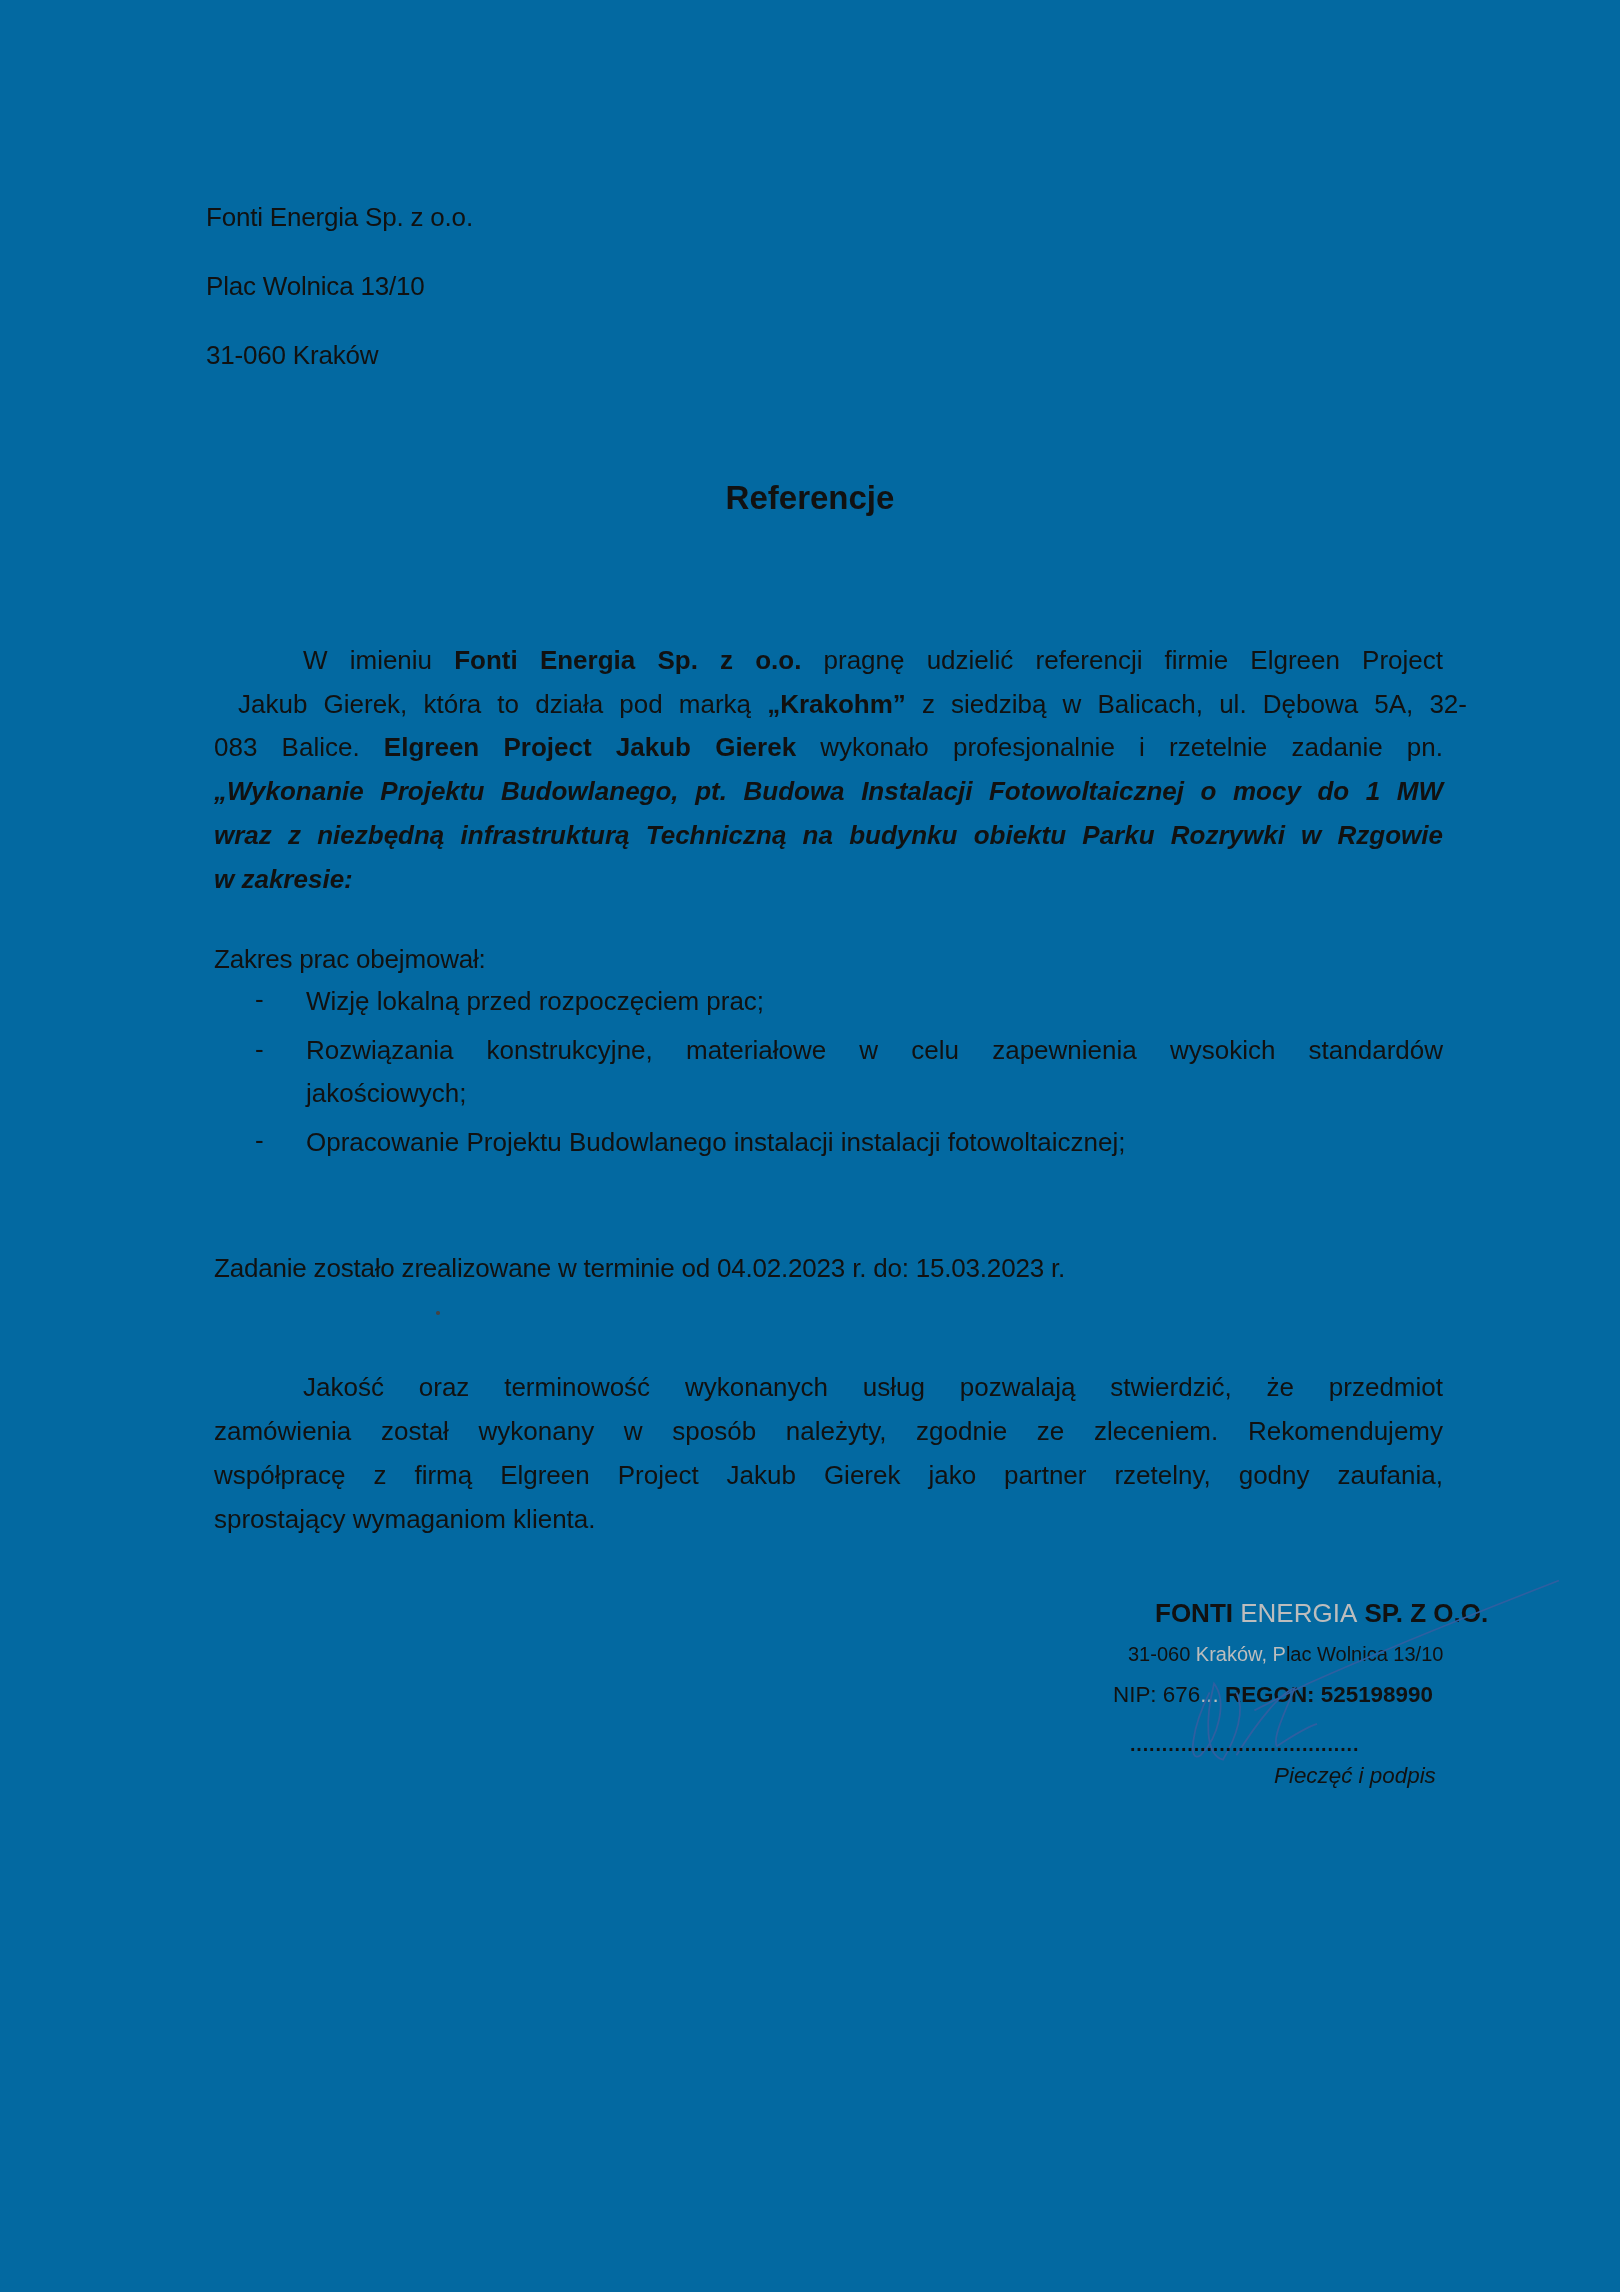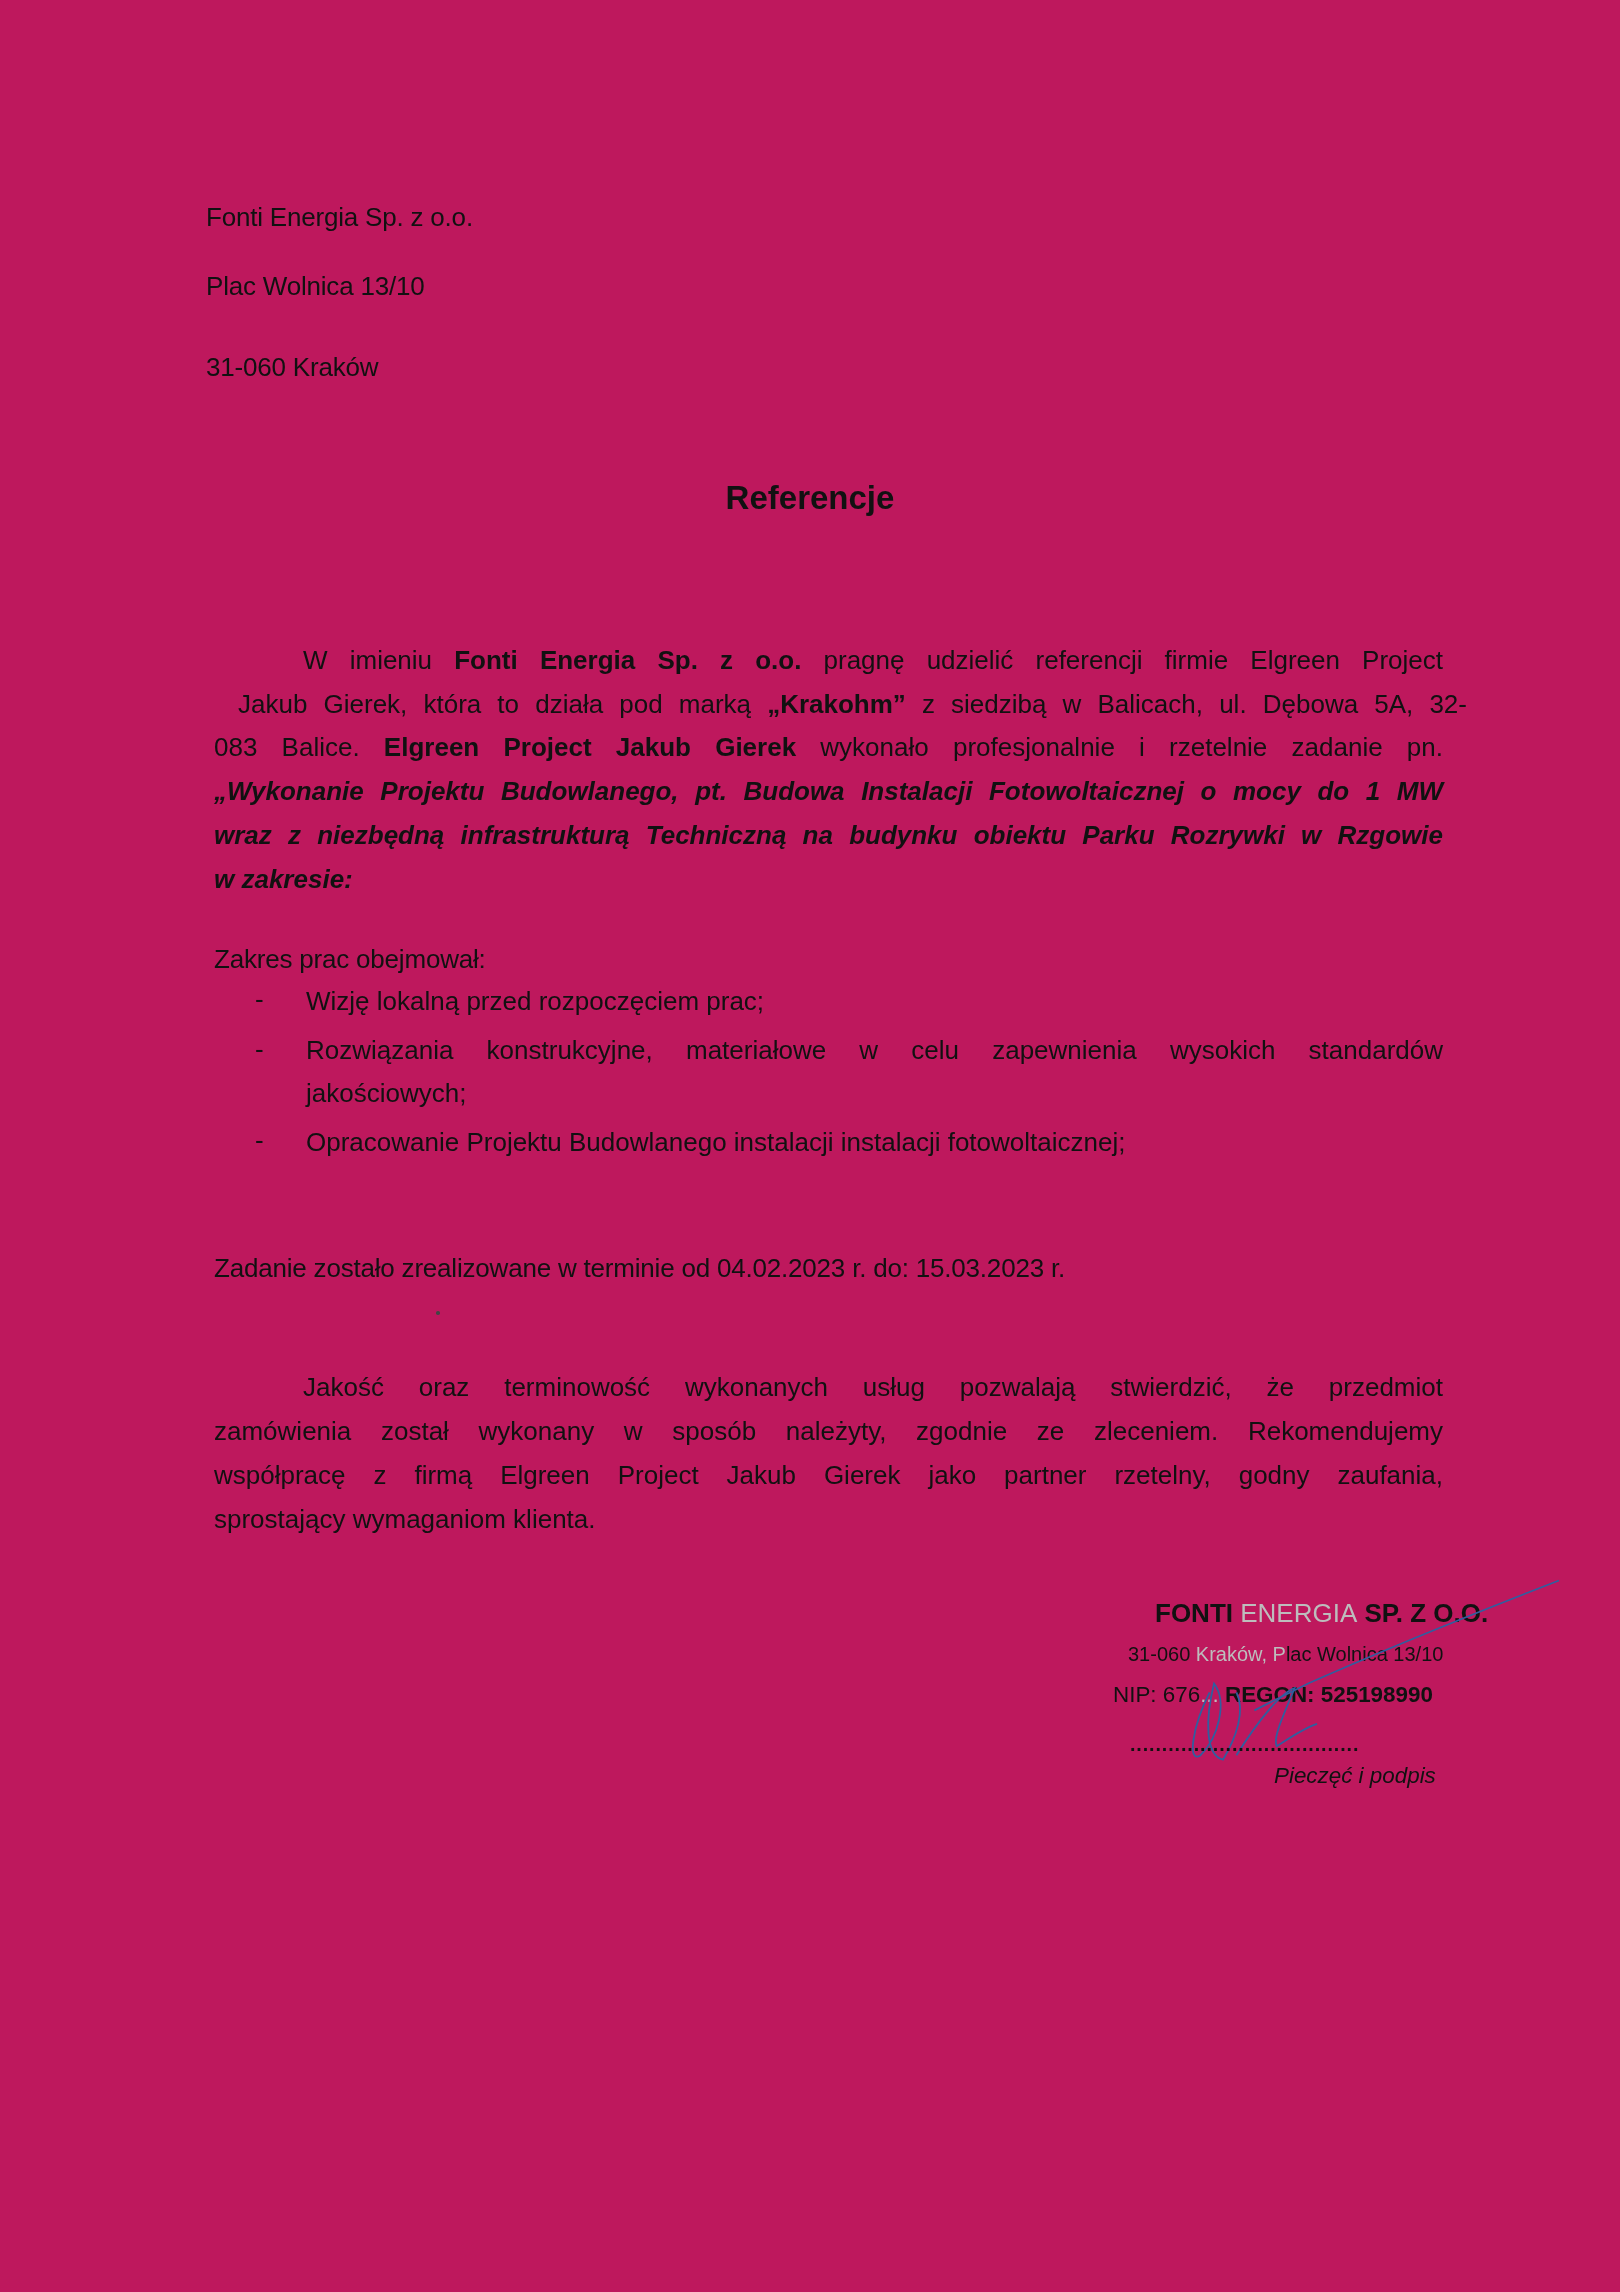--- a/index.html
+++ b/index.html
@@ -1,18 +1,18 @@
 <!DOCTYPE html>
 <html style="font-size:14.3px"><head>
 <meta charset="utf-8">
 <style>
   html, body { margin: 0; padding: 0; background: #ffffff; }
   body { width: 1620px; height: 2293px; position: relative; overflow: hidden;
          font-family: "Liberation Sans", "DejaVu Sans", sans-serif; color: #111; }
-  .page { position: absolute; left: 0; top: 0; width: 1620px; height: 2293px; background: #be185d; }
+  .page { position: absolute; left: 0; top: 0; width: 1620px; height: 2293px; background: #0369a1; }
   .line { position: absolute; font-size: 26px; line-height: 32px; white-space: nowrap; letter-spacing: -0.2px; }
   .title { position: absolute; left: 0; width: 1620px; top: 479px; text-align: center;
            font-size: 33px; font-weight: bold; }
   .just { position: absolute; left: 214px; width: 1229px; font-size: 26px; line-height: 44px;
           text-align: justify; text-align-last: justify; }
   .just.last { text-align-last: left; }
   b { font-weight: bold; }
   .bi { font-weight: bold; font-style: italic; }
   .dash { position: absolute; left: 255px; font-size: 26px; }
   .item { position: absolute; left: 306px; font-size: 26px; line-height: 32px; white-space: nowrap; }
@@ -24,21 +24,21 @@
   .caption { position: absolute; left: 1274px; top: 1763px; font-size: 22.4px; font-style: italic; }
   .speck { position: absolute; left: 436px; top: 1311px; width: 3.6px; height: 3.6px; background: #444; border-radius: 50%; }
 </style>
 </head>
 <body>
 
 <div class="page">
 
   <div class="line" style="left:206px; top:201px;">Fonti Energia Sp. z o.o.</div>
   <div class="line" style="left:206px; top:270px;">Plac Wolnica 13/10</div>
-  <div class="line" style="left:206px; top:351px;">31-060 Kraków</div>
+  <div class="line" style="left:206px; top:339px;">31-060 Kraków</div>
 
   <div class="title">Referencje</div>
 
   <div class="just" style="top:638px; left:303px; width:1140px;"><span>W imieniu </span><b>Fonti Energia Sp. z o.o.</b><span> pragnę udzielić referencji firmie Elgreen Project</span></div>
   <div class="just" style="top:682px;margin-left:24px;"><span>Jakub Gierek, która to działa pod marką </span><b>„Krakohm”</b><span> z siedzibą w Balicach, ul. Dębowa 5A, 32-</span></div>
   <div class="just" style="top:725px;"><span>083 Balice. </span><b>Elgreen Project Jakub Gierek</b><span> wykonało profesjonalnie i  rzetelnie zadanie pn.</span></div>
   <div class="just bi" style="top:769px;">„Wykonanie Projektu Budowlanego, pt. Budowa Instalacji Fotowoltaicznej o mocy do 1 MW</div>
   <div class="just bi last" style="top:857px;">w zakresie:</div>
   <div class="just bi" style="top:813px;">wraz z niezbędną infrastrukturą Techniczną na budynku obiektu Parku Rozrywki w Rzgowie</div>
 

